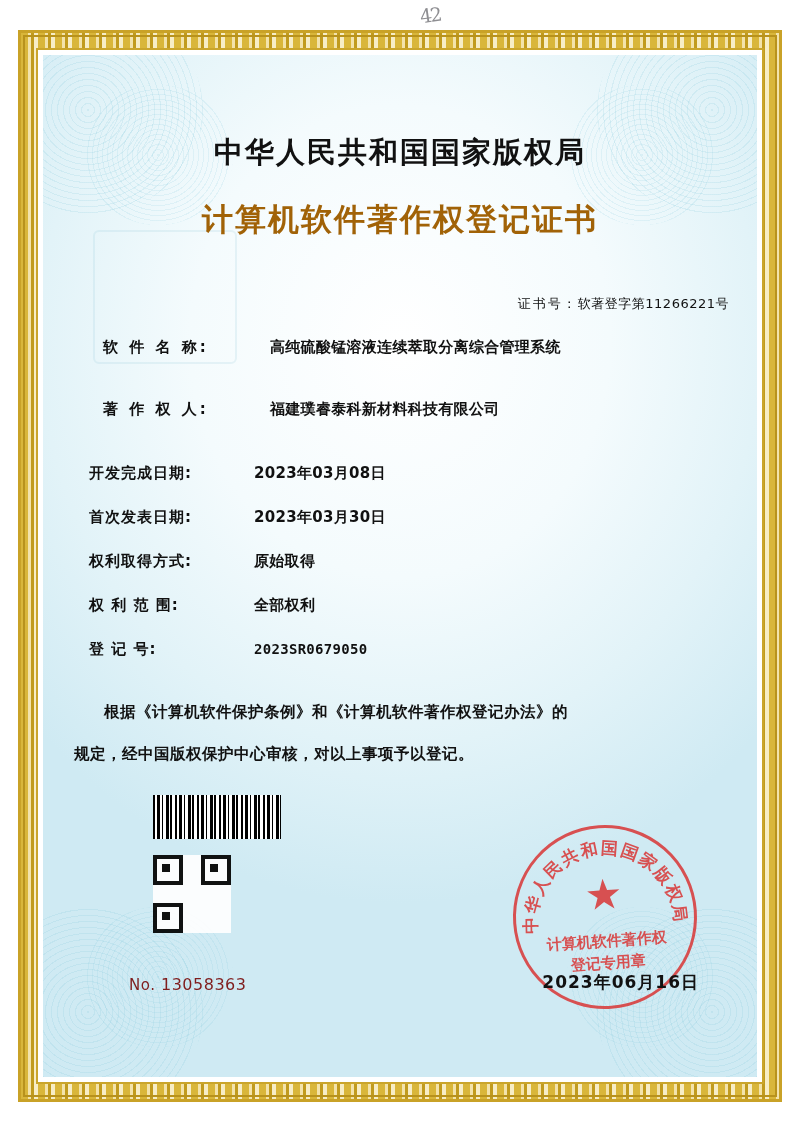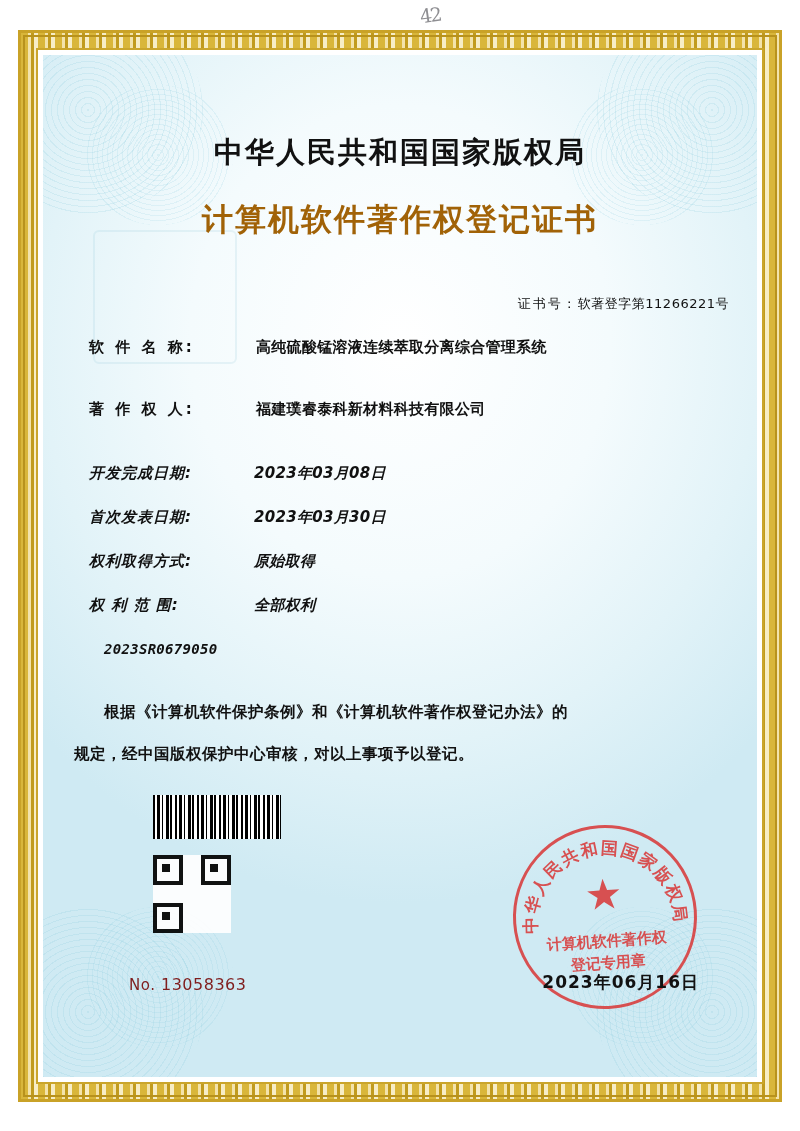--- a/index.html
+++ b/index.html
@@ -156,21 +156,21 @@
 
   .cert-no {
     text-align: right;
     font-size: 13px;
     margin-top: 54px;
     padding-right: 28px;
     letter-spacing: .5px;
   }
   .cert-no .cert-no-label { letter-spacing: 2px; }
 
-  .field-block { margin-top: 20px; padding-left: 46px; }
+  .field-block { margin-top: 20px; padding-left: 60px; }
 
   .field-row {
     display: flex;
     align-items: flex-start;
     margin-bottom: 4px;
   }
   .field-label {
     font-size: 15px;
     font-weight: bold;
     width: 152px;
@@ -193,21 +193,21 @@
   }
   .field-value .ver {
     display: block;
     font-family: "DejaVu Sans Mono", "Liberation Mono", monospace;
     font-size: 14px;
   }
 
   .gap-a { height: 30px; }
 
   .date-rows { margin-top: 36px; padding-left: 46px; }
-  .date-rows .field-row { margin-bottom: 16px; font-style: italic; }
+  .date-rows .field-row { margin-bottom: 16px; }
   .date-rows .field-label { width: 150px; flex: 0 0 150px; }
 
   .statement {
     margin-top: 28px;
     padding: 0 34px 0 31px;
     font-size: 15.5px;
     font-weight: bold;
     line-height: 42px;
     letter-spacing: .5px;
   }
@@ -387,20 +387,21 @@
       </div>
       <div class="field-row">
         <div class="field-label">权利取得方式:</div>
         <div class="field-value">原始取得</div>
       </div>
       <div class="field-row">
         <div class="field-label">权 利 范 围:</div>
         <div class="field-value">全部权利</div>
       </div>
       <div class="field-row">
+        <div class="field-label">登 记 号:</div>
         <div class="field-value mono">2023SR0679050</div>
       </div>
     </div>
 
     <div class="statement">
       <div><span class="indent"></span><span>根据《计算机软件保护条例》和《计算机软件著作权登记办法》的</span></div>
       <div>规定，经中国版权保护中心审核，对以上事项予以登记。</div>
     </div>
 
     <div class="barcode"></div>

